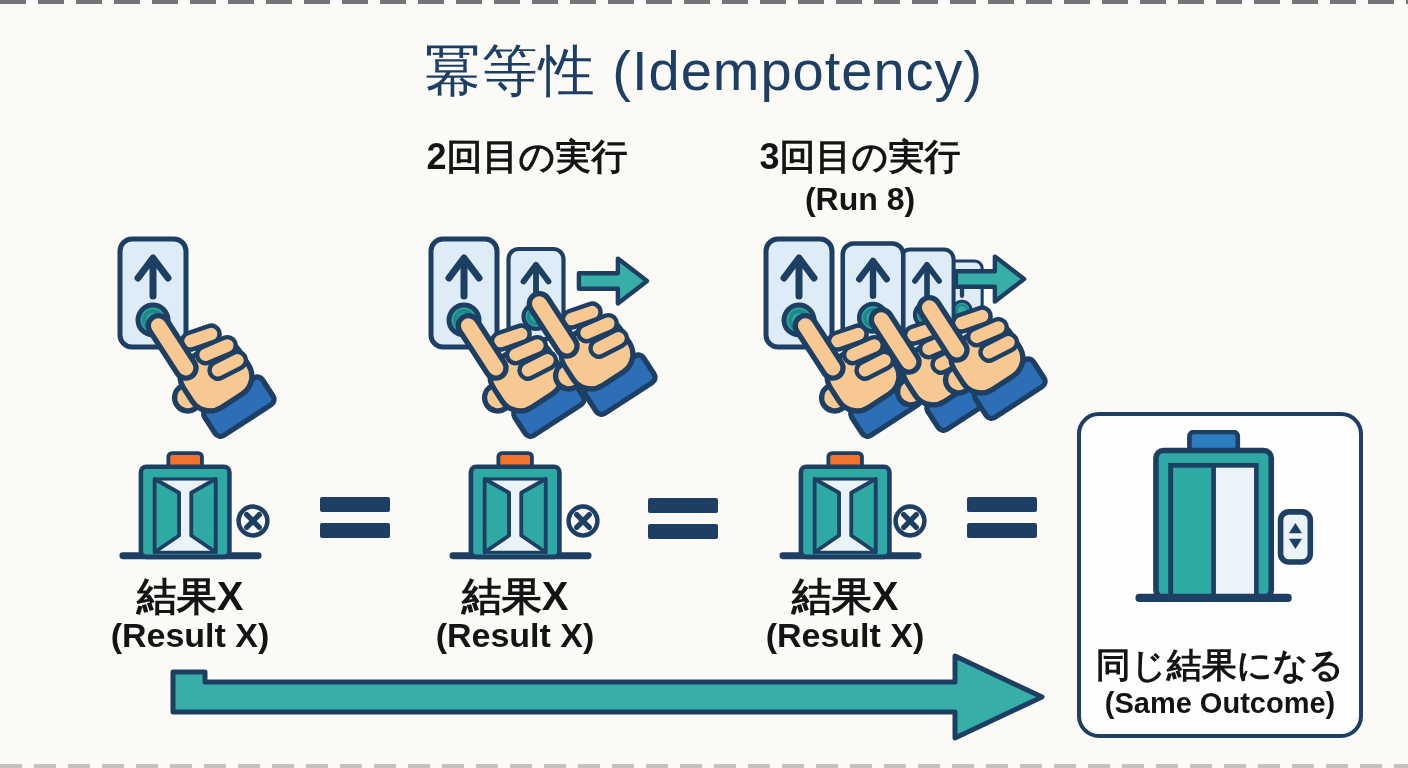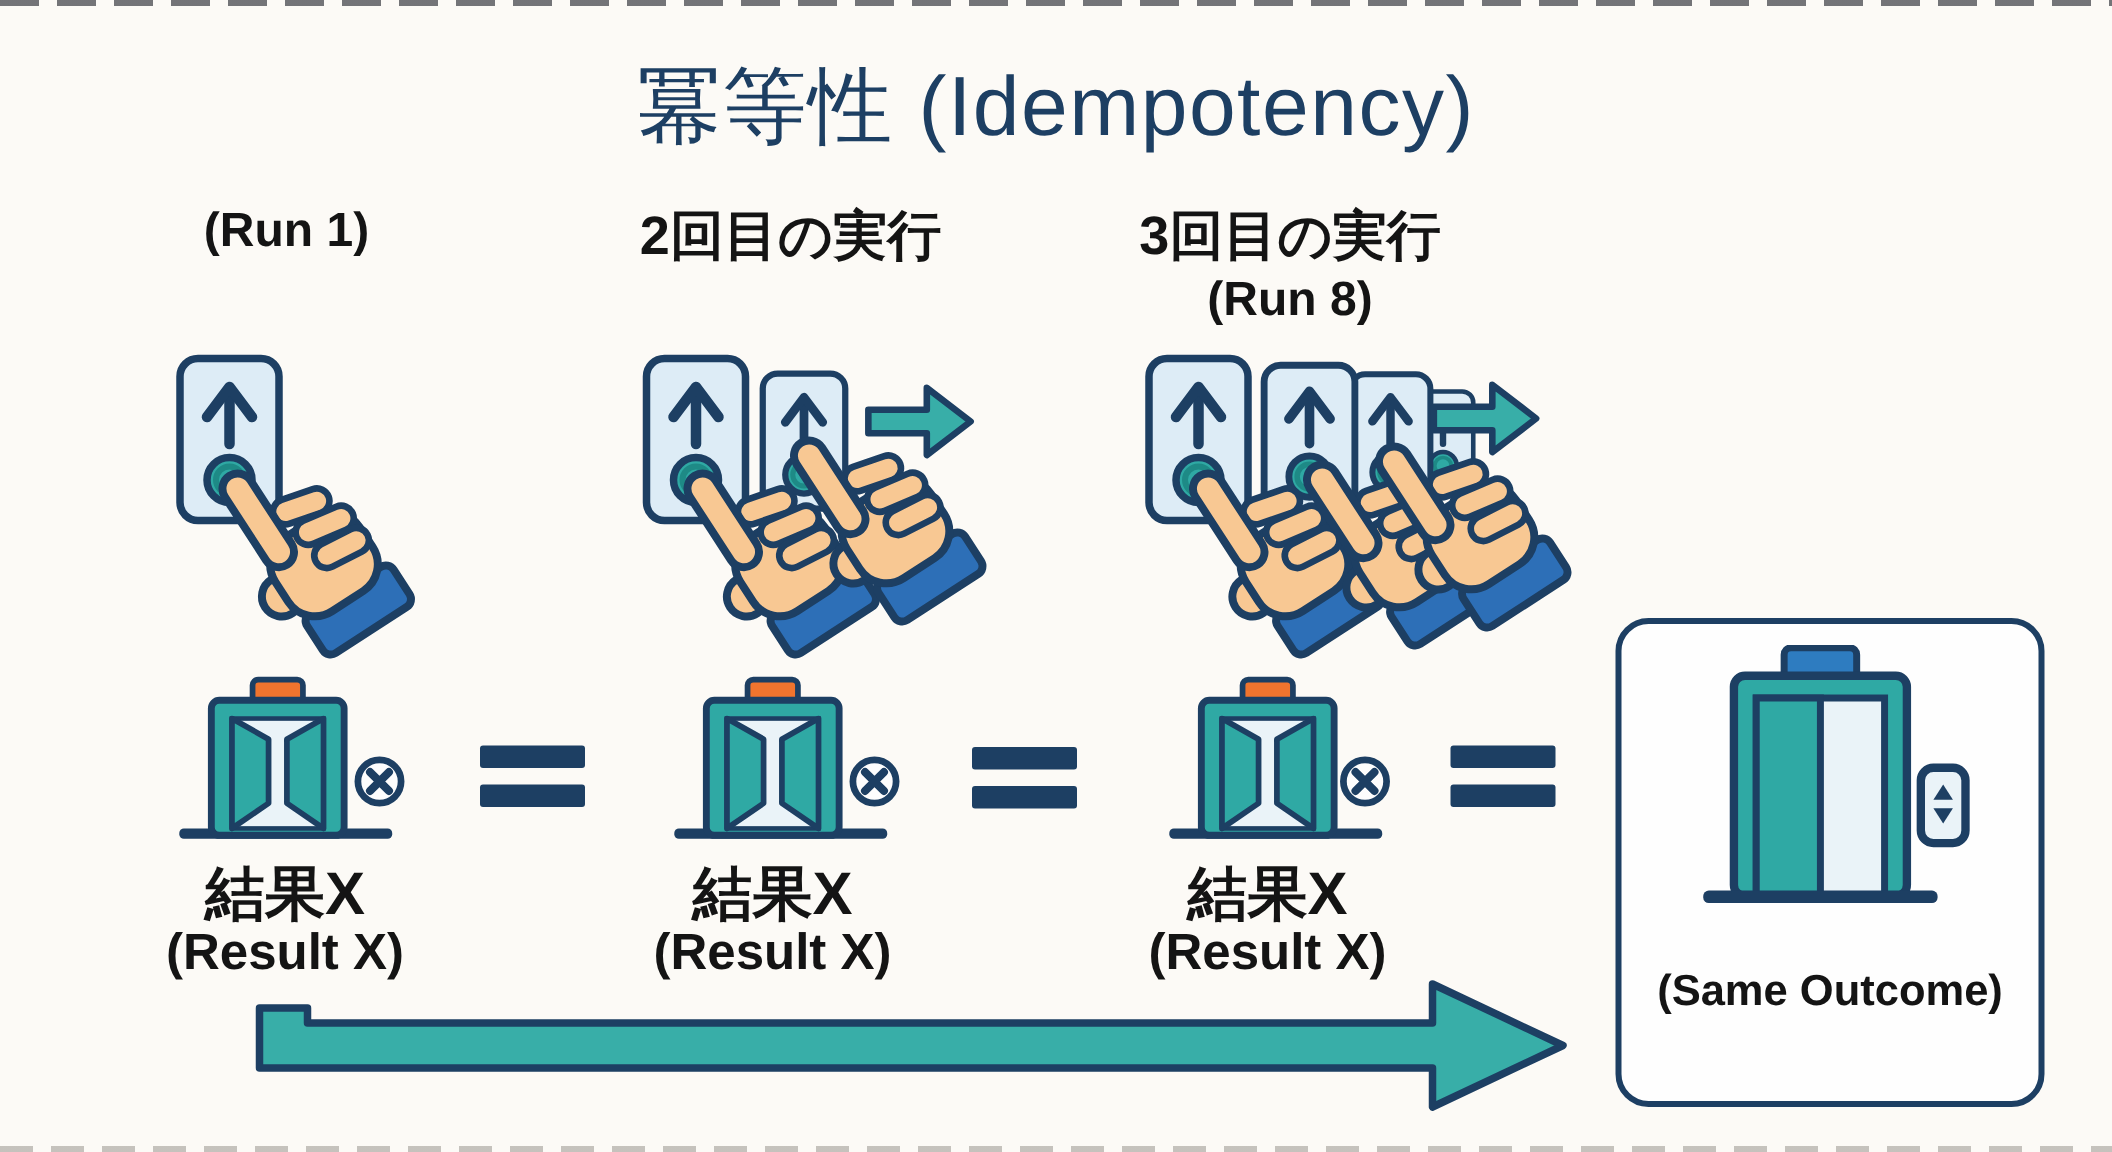--- a/index.html
+++ b/index.html
@@ -79,21 +79,20 @@
         <rect x="178" y="88" width="32" height="54" rx="9" style="fill:var(--light);stroke:var(--navy);stroke-width:6"></rect>
         <polygon points="194,100 187,111 201,111" style="fill:var(--navy)"></polygon>
         <polygon points="187,117 201,117 194,128" style="fill:var(--navy)"></polygon>
       </symbol>
     </defs>
   </svg>
 
   <div class="title">冪等性 (Idempotency)</div>
 
   <div class="col-header" style="left:41px">
-    <div class="h2">(Run 1)</div>
   </div>
   <div class="col-header" style="left:377px">
     <div class="h1">2回目の実行</div>
   </div>
   <div class="col-header" style="left:710px">
     <div class="h1">3回目の実行</div>
     <div class="h2">(Run 8)</div>
   </div>
 
   <svg class="abs" style="left:117px;top:236px;width:72px;height:114px">
@@ -191,17 +190,18 @@
 
   <svg class="abs" style="left:165px;top:648px;width:885px;height:95px" viewBox="0 0 885 95">
     <polygon points="8,24 40,24 40,34 790,34 790,8 877,49 790,90 790,64 8,64" style="fill:var(--tealarrow);stroke:var(--navy);stroke-width:5;stroke-linejoin:round"></polygon>
   </svg>
 
   <div class="outcome-box">
     <svg class="abs" style="left:34px;top:14px;width:200px;height:186px">
         <use href="#sym-elev-closed"></use>
       </svg>
     <div class="outcome-text">
+      <div class="o1">同じ結果になる</div>
       <div class="o2">(Same Outcome)</div>
     </div>
   </div>
 
 </div>
 
 </body></html>

